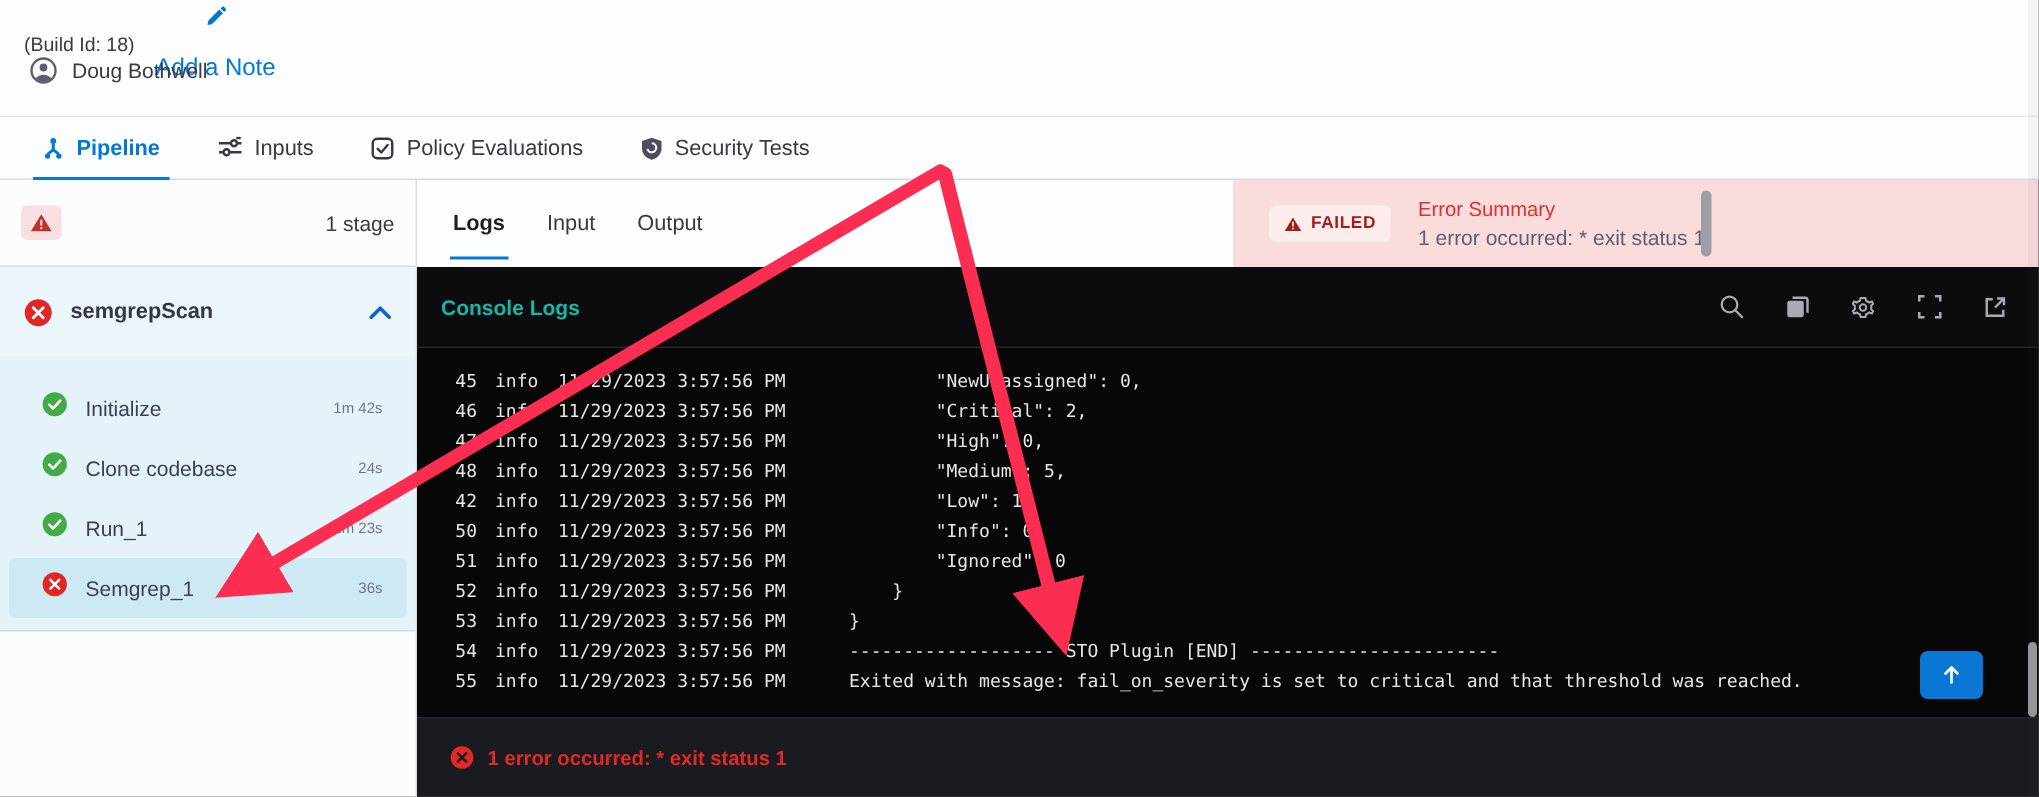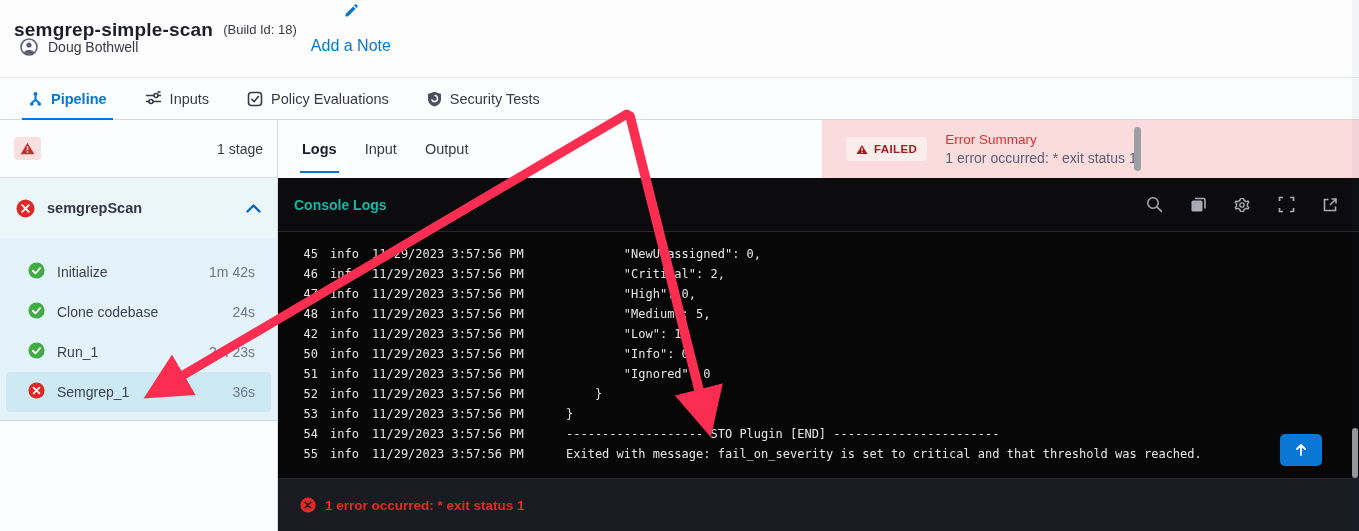--- a/index.html
+++ b/index.html
@@ -31,21 +31,21 @@
   .stage-count-row { height:58px; display:flex; align-items:center; justify-content:space-between; padding:0 14px;
     background:#fbfcfd; border-bottom:1px solid #d8dae3; }
   .warn-badge { width:27px; height:23px; border-radius:4px; background:#f9dfe2; display:flex; align-items:center; justify-content:center; }
   .stage-count { font-size:14px; color:#383946; }
   .stage-block { background:#e3f3f9; border-bottom:1px solid #d8dae3; padding-bottom:8px; }
   .stage-row { height:60px; background:#eaf6fa; display:flex; align-items:center; padding:0 16px; gap:12px; cursor:pointer; }
   .stage-name { font-size:14.5px; font-weight:bold; color:#343644; flex:1; }
   .step-row { height:40px; display:flex; align-items:center; padding:0 16px 0 22px; gap:12px; margin:0 6px; border-radius:4px; cursor:pointer; }
   .step-row.selected { background:#cdeaf4; }
   .step-name { font-size:14px; color:#3d4152; flex:1; }
-  .step-duration { font-size:14px; color:#6f7490; }
+  .step-duration { font-size:10px; color:#6f7490; }
   
   .main { position:absolute; top:120px; left:278px; right:0; bottom:0; background:#070708; }
   .log-tabs-row { position:absolute; top:0; left:0; right:10px; height:58px; background:#fcfdfe; display:flex; align-items:center; padding-left:22px; }
   .log-tab { position:relative; margin-right:24px; font-size:14.5px; color:#383946; padding:18px 2px; cursor:pointer; }
   .log-tab.active { font-weight:bold; color:#1d1d28; }
   .log-tab.active::after { content:""; position:absolute; left:0; right:0; bottom:2px; height:2px; background:#0278d5; }
   .error-panel { position:absolute; top:0; left:544px; right:0; height:58px; background:#fbdcdd; display:flex; align-items:center; }
   .failed-badge { margin-left:24px; background:#fceded; border-radius:4px; padding:6px 10px; display:flex; align-items:center; gap:6px; }
   .failed-badge span { font-size:11.5px; font-weight:bold; letter-spacing:.4px; color:#a41c18; }
   .error-summary { margin-left:18px; }
@@ -72,21 +72,20 @@
   .page-scroll-track { position:absolute; top:0; right:0; width:7px; height:100%; background:rgba(60,70,100,0.05); }
   
   .arrows { position:absolute; top:0; left:0; width:1359px; height:531px; pointer-events:none; z-index:50; }
   svg.inline { display:block; }
 </style>
 </head>
 <body>
 
 <div class="app-header">
   <div class="title-row">
-    <span class="page-title">semgrep-simple-scan</span>
     <span class="build-id">(Build Id: 18)</span>
     <span class="add-note">
       <span>
         <svg class="inline" width="14" height="14" viewBox="0 0 14 14">
             <path d="M1.8 9.8 L9.2 2.4 L11.6 4.8 L4.2 12.2 L1.4 12.6 Z M10 1.6 L11 0.6 C11.4 0.2 12 .2 12.4.6 L13.4 1.6 C13.8 2 13.8 2.6 13.4 3 L12.4 4 Z" fill="#0278d5"></path>
           </svg>
       </span>
       <span>Add a Note</span>
     </span>
   </div>

